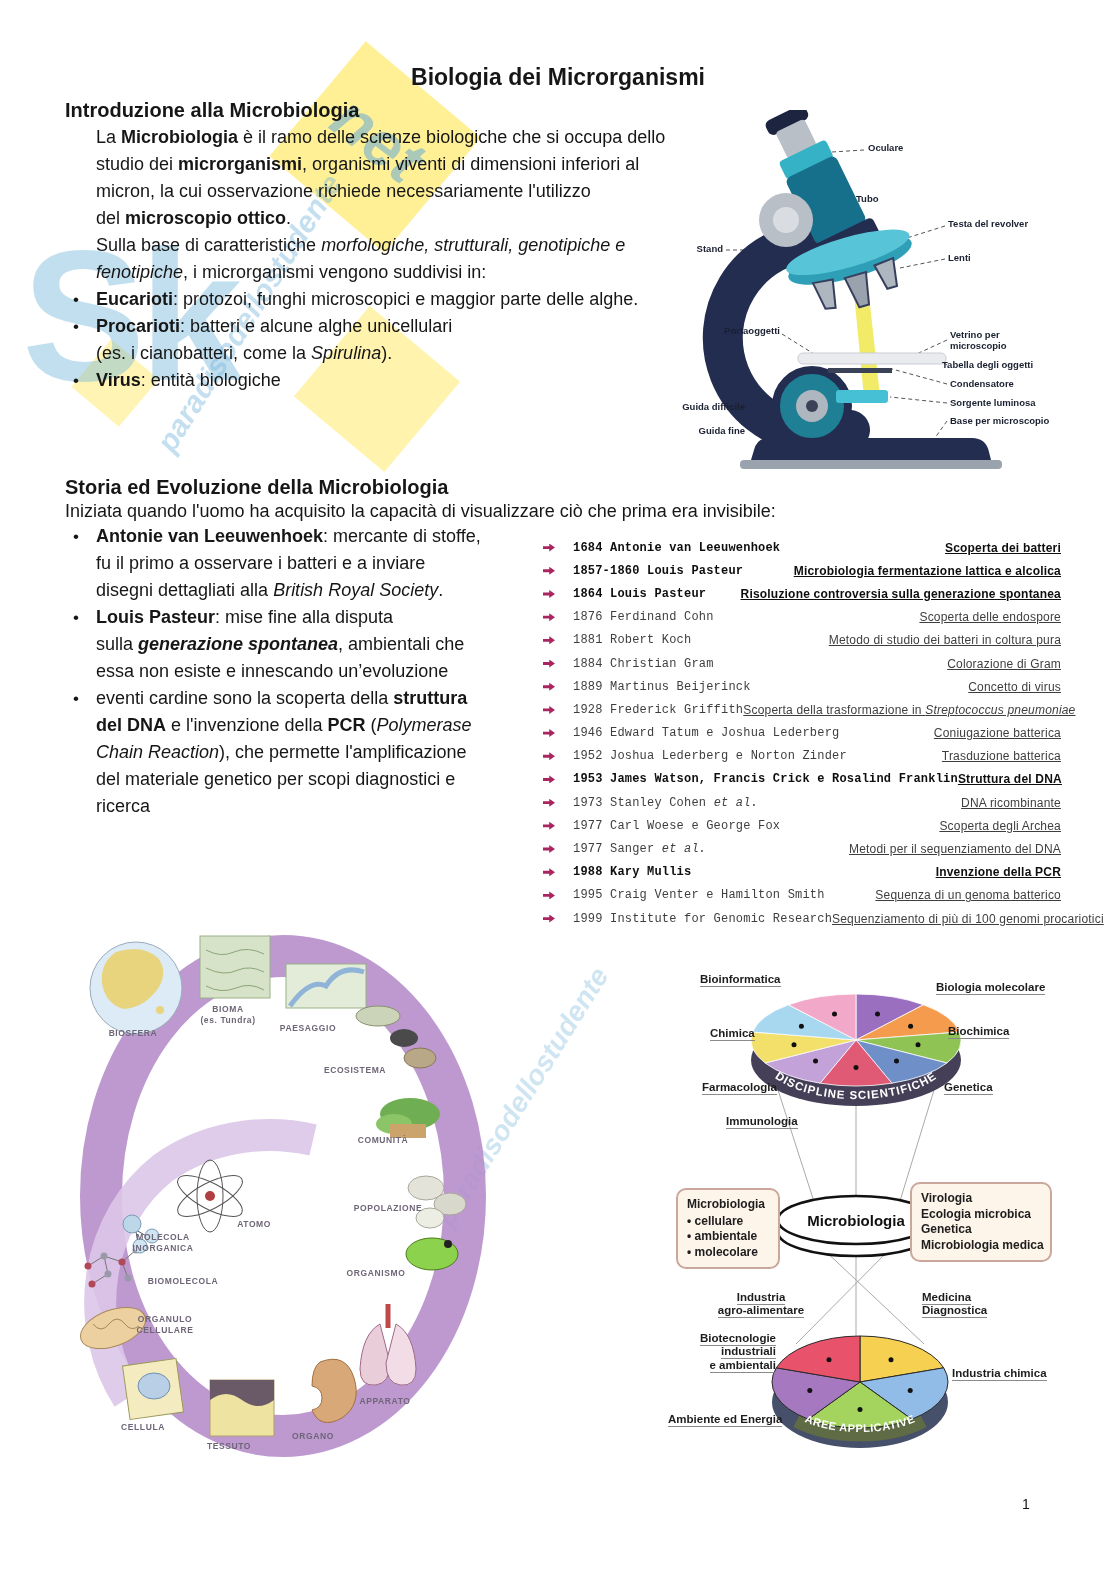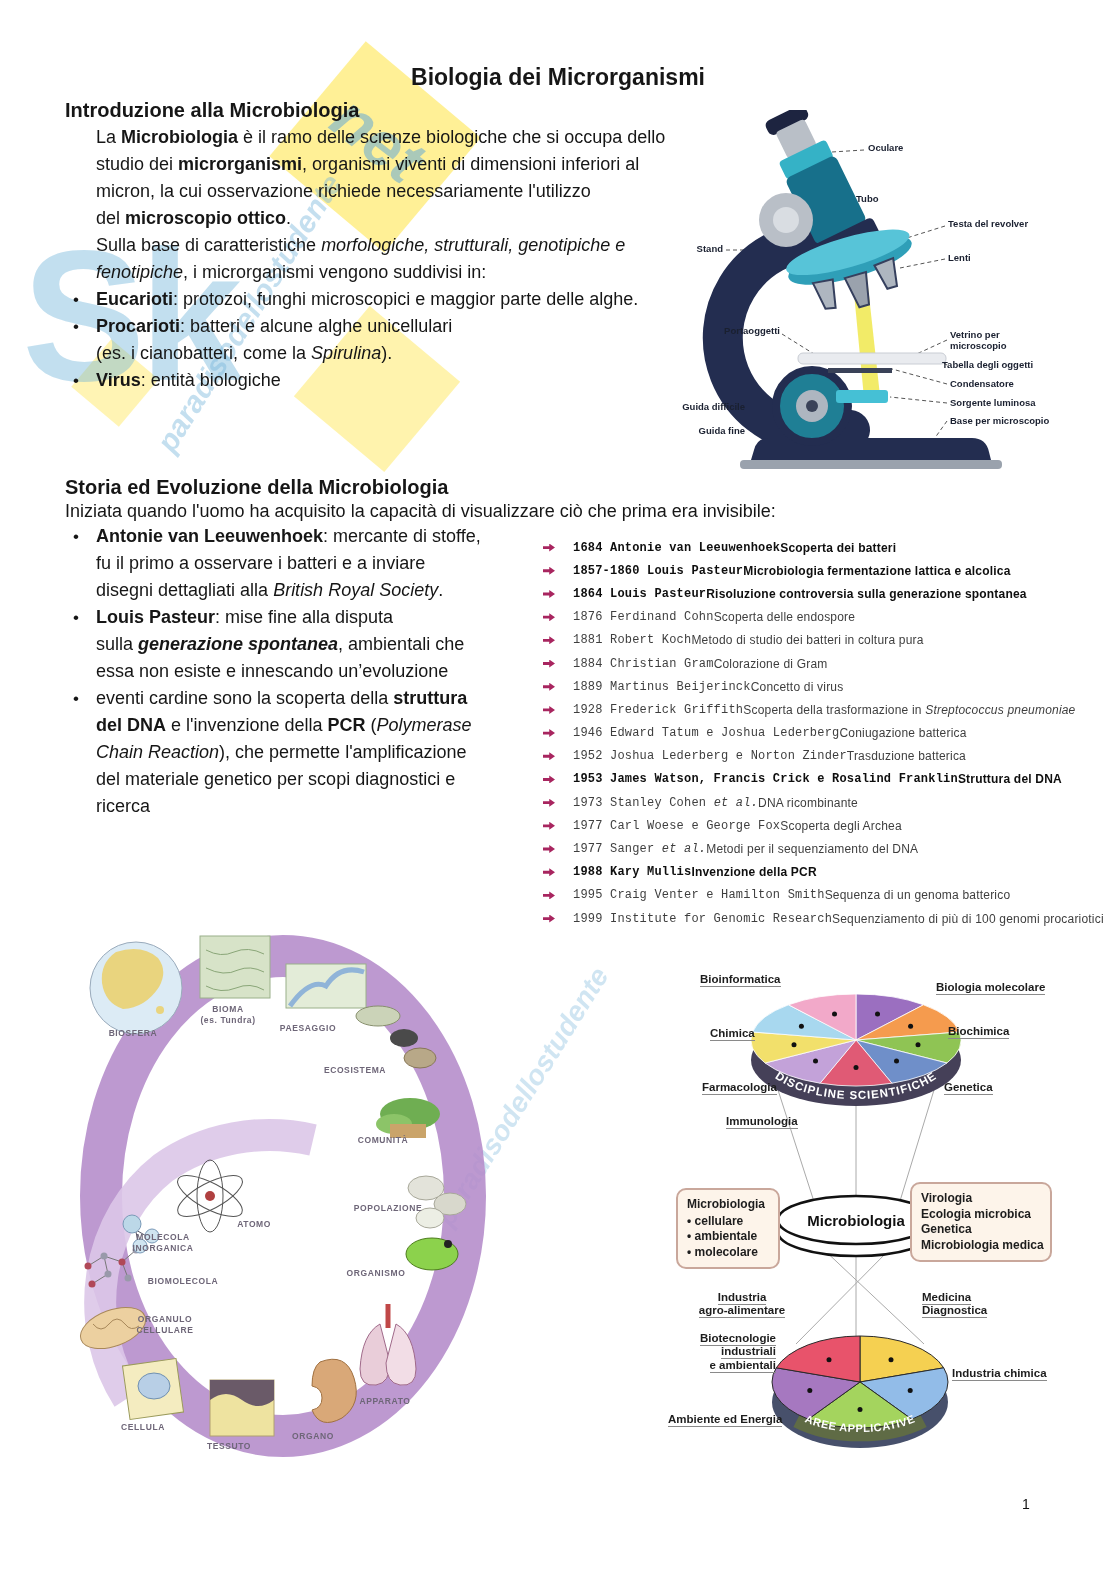--- a/index.html
+++ b/index.html
@@ -32,21 +32,21 @@
   .b { font-weight:bold; }
   .i { font-style:italic; }
 
   
   .timeline { position:absolute; left:533px; top:536px; width:583px; }
   .trow { display:flex; align-items:center; height:23.2px; font-size:12px; color:#3e3e3e; letter-spacing:.2px; }
   .trow.bold { font-weight:bold; color:#0e0e0e; }
   .tl-icon { flex:none; width:12px; height:8px; margin:0 18px 0 10px; background:#a8255f;
              clip-path:polygon(0 32%, 52% 32%, 52% 0, 100% 50%, 52% 100%, 52% 68%, 0 68%); }
   .tl-name { white-space:pre;font-family:Liberation Mono, monospace; }
-  .tl-desc { flex:1; text-align:left; padding-right:55px; white-space:pre; }
+  .tl-desc { flex:1; text-align:right; padding-right:55px; white-space:pre;text-decoration:underline; }
 
   
   .microscope-fig { position:absolute; left:640px; top:110px; width:476px; height:360px; }
   .hierarchy-fig { position:absolute; left:58px; top:928px; width:430px; height:555px; }
   .right-fig { position:absolute; left:660px; top:952px; width:456px; height:528px; }
   .fig-svg { position:absolute; inset:0; width:100%; height:100%; }
 
   .m-label { position:absolute; font-size:9.5px; font-weight:bold; color:#1a2030; white-space:pre-line; line-height:1.15; }
   .h-label { position:absolute; font-size:8.5px; font-weight:bold; color:#6e6678; letter-spacing:.6px;
              white-space:pre-line; line-height:1.3; text-align:center; }
@@ -618,21 +618,21 @@
             <span class="d-label-text">Genetica</span>
           </div>
 
           <div class="d-label" style="left: 66px; top: 150px;">
             <span class="d-label-text">Immunologia</span>
           </div>
         </div>
 
       <div>
 
-          <div class="d-label" style="left: 17px; top: 326px; width: 130px; text-align: center;">
+          <div class="d-label" style="left: 36px; top: 326px; width: 130px; text-align: center;">
             <span class="d-label-text">Industria
 agro-alimentare</span>
           </div>
 
           <div class="d-label" style="left: 262px; top: 326px; width: 120px;">
             <span class="d-label-text">Medicina
 Diagnostica</span>
           </div>
 
           <div class="d-label" style="left: 6px; top: 367px; width: 110px; text-align: right;">

